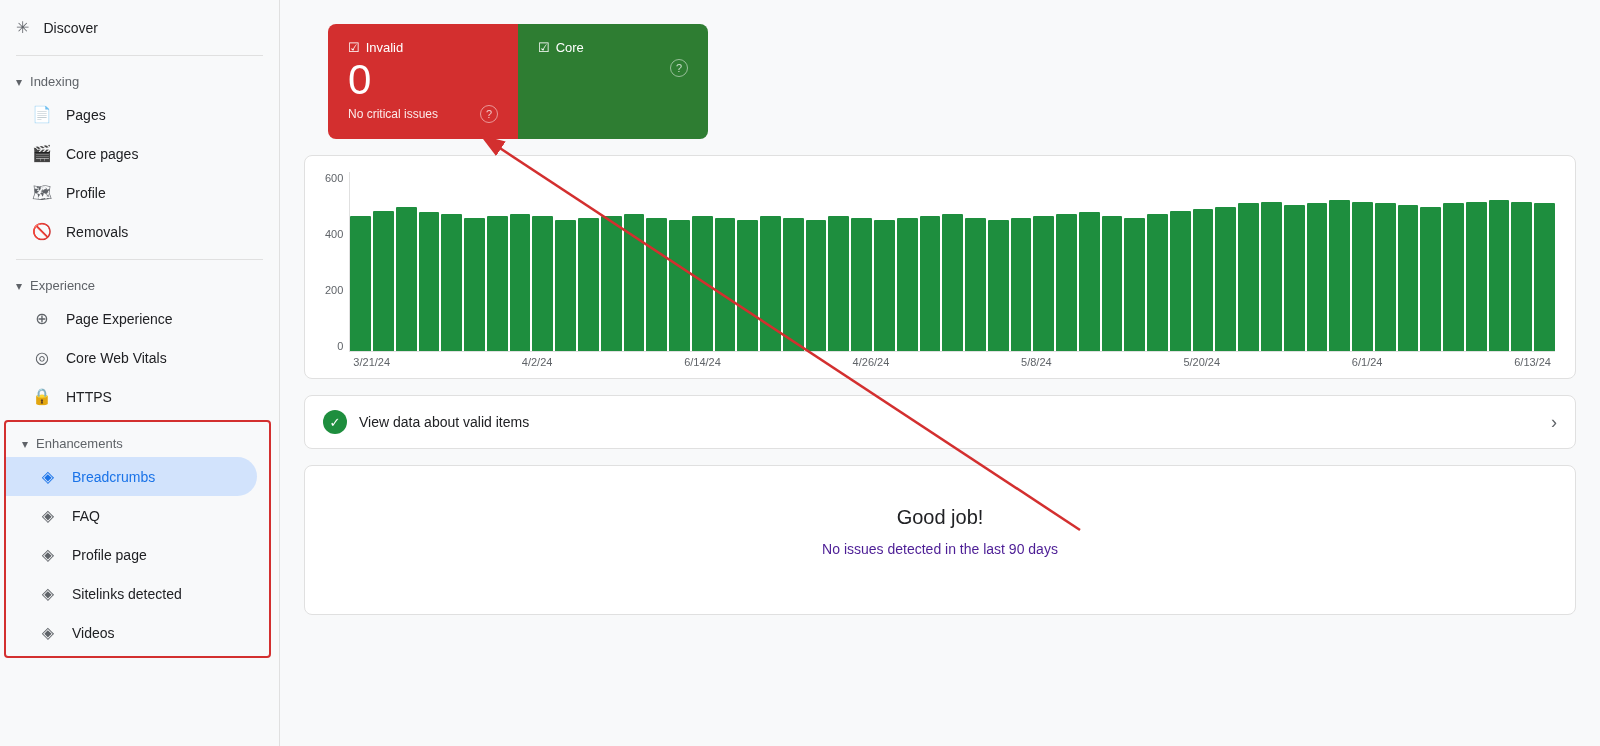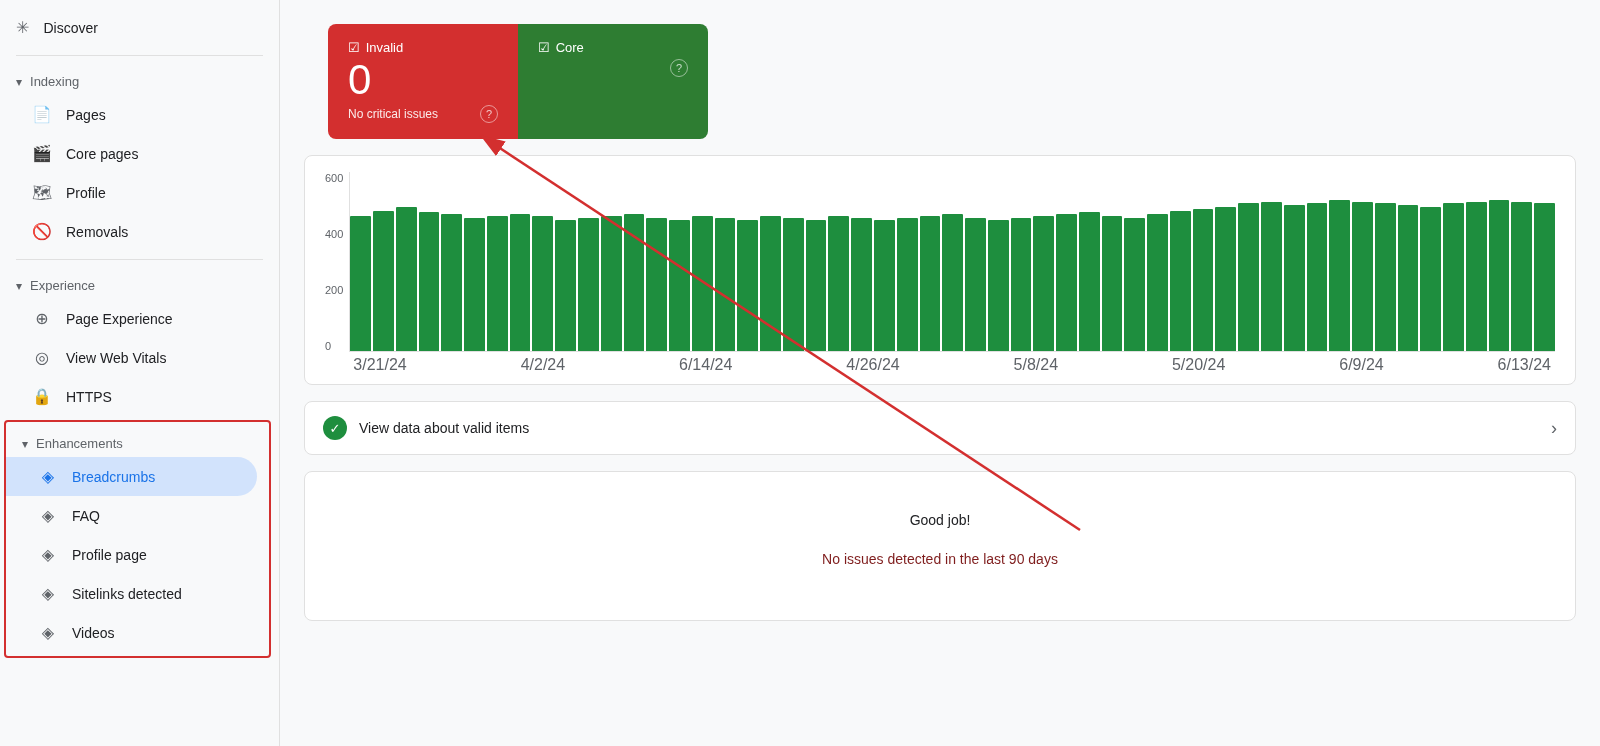--- a/index.html
+++ b/index.html
@@ -146,34 +146,34 @@
     .bar {
       background: #1e8e3e;
       flex: 1;
       min-width: 6px;
       border-radius: 1px 1px 0 0;
     }
     .x-labels {
       display: flex;
       justify-content: space-between;
       margin-top: 4px;
-      font-size: 16px;
+      font-size: 11px;
       color: #5f6368;
       padding: 0 4px;
     }
     .chart-wrapper {
       display: flex;
       position: relative;
     }
     .y-axis-labels {
       display: flex;
       flex-direction: column;
       justify-content: space-between;
       height: 180px;
-      text-align: left;
+      text-align: right;
       padding-right: 6px;
       font-size: 11px;
       color: #5f6368;
     }
 
     
     .view-data-row {
       display: flex;
       align-items: center;
       justify-content: space-between;
@@ -211,28 +211,28 @@
     .good-job-section {
       background: white;
       margin: 0 24px 16px 24px;
       border-radius: 8px;
       border: 1px solid #e0e0e0;
       padding: 40px 24px;
       text-align: center;
       min-height: 150px;
     }
     .good-job-title {
-      font-size: 14px;
+      font-size: 20px;
       color: #202124;
       font-weight: 400;
-      margin-bottom: 23px;
+      margin-bottom: 12px;
     }
     .good-job-sub {
       font-size: 14px;
-      color: #7f1d1d;
+      color: #4c1d95;
     }
 
     
     .arrow-container {
       position: absolute;
       top: 0;
       left: 0;
       width: 100%;
       height: 100%;
       pointer-events: none;
@@ -300,21 +300,21 @@
     <span class="chevron">▾</span>
     <span>Experience</span>
   </div>
 
   <div class="sidebar-item">
     <span class="icon">⊕</span>
     <span>Page Experience</span>
   </div>
   <div class="sidebar-item">
     <span class="icon">◎</span>
-    <span>View Web Vitals</span>
+    <span>Core Web Vitals</span>
   </div>
   <div class="sidebar-item">
     <span class="icon">🔒</span>
     <span>HTTPS</span>
   </div>
 
   <div class="enhancements-box">
     <div class="sidebar-section-header">
       <span class="chevron">▾</span>
       <span>Enhancements</span>
@@ -445,21 +445,21 @@
             <div class="bar" style="height: 149px;"></div>
             <div class="bar" style="height: 148px;"></div>
           </div>
         <div class="x-labels">
           <span>3/21/24</span>
           <span>4/2/24</span>
           <span>6/14/24</span>
           <span>4/26/24</span>
           <span>5/8/24</span>
           <span>5/20/24</span>
-          <span>6/9/24</span>
+          <span>6/1/24</span>
           <span>6/13/24</span>
         </div>
       </div>
     </div>
   </div>
 
   <div class="view-data-row">
     <div class="view-data-left">
       <div class="check-circle">✓</div>
       <span>View data about valid items</span>

